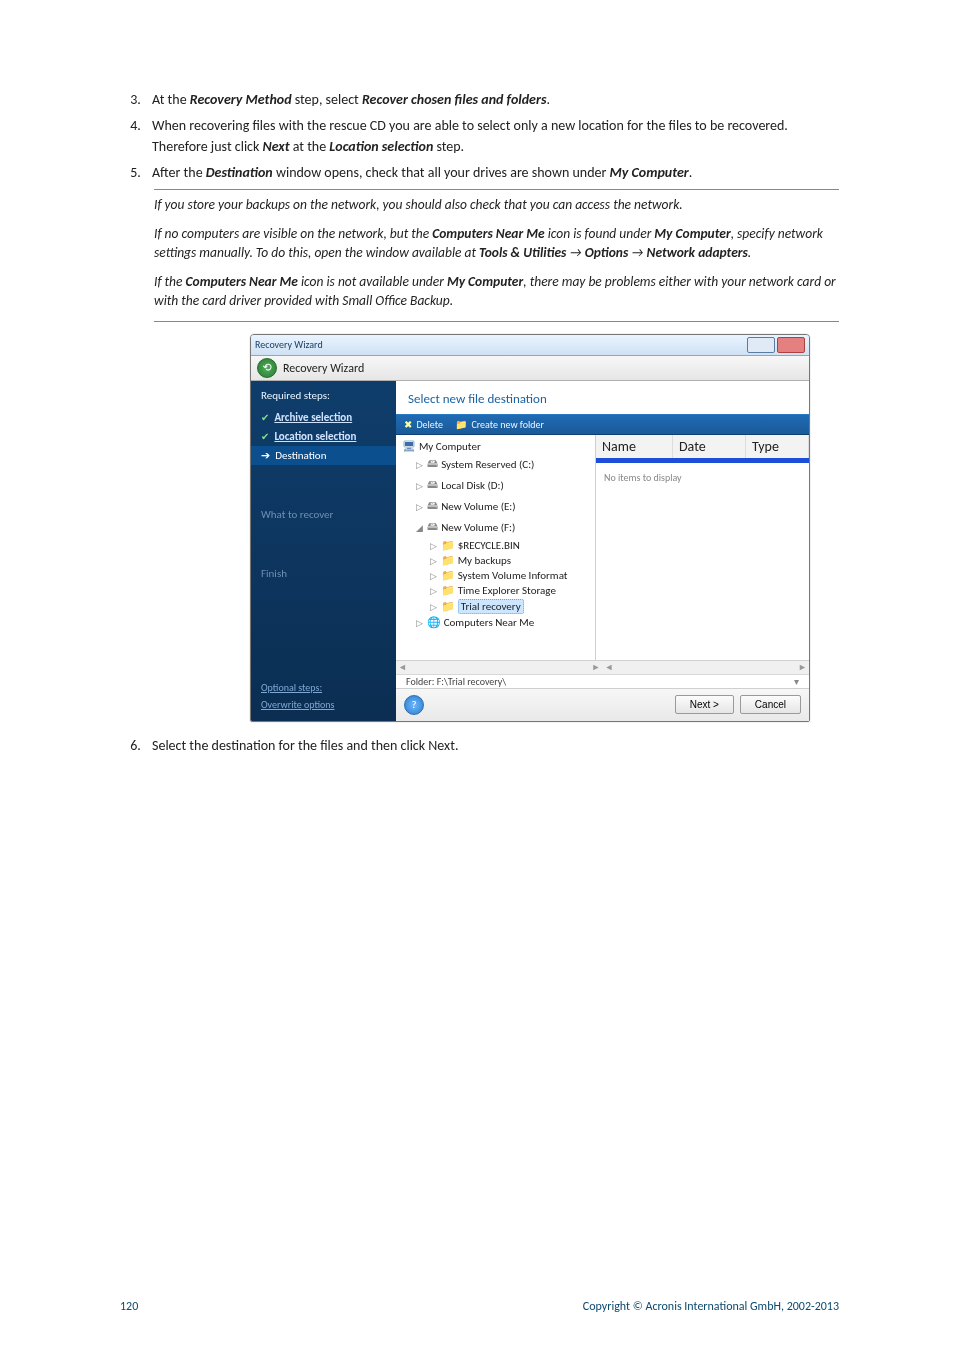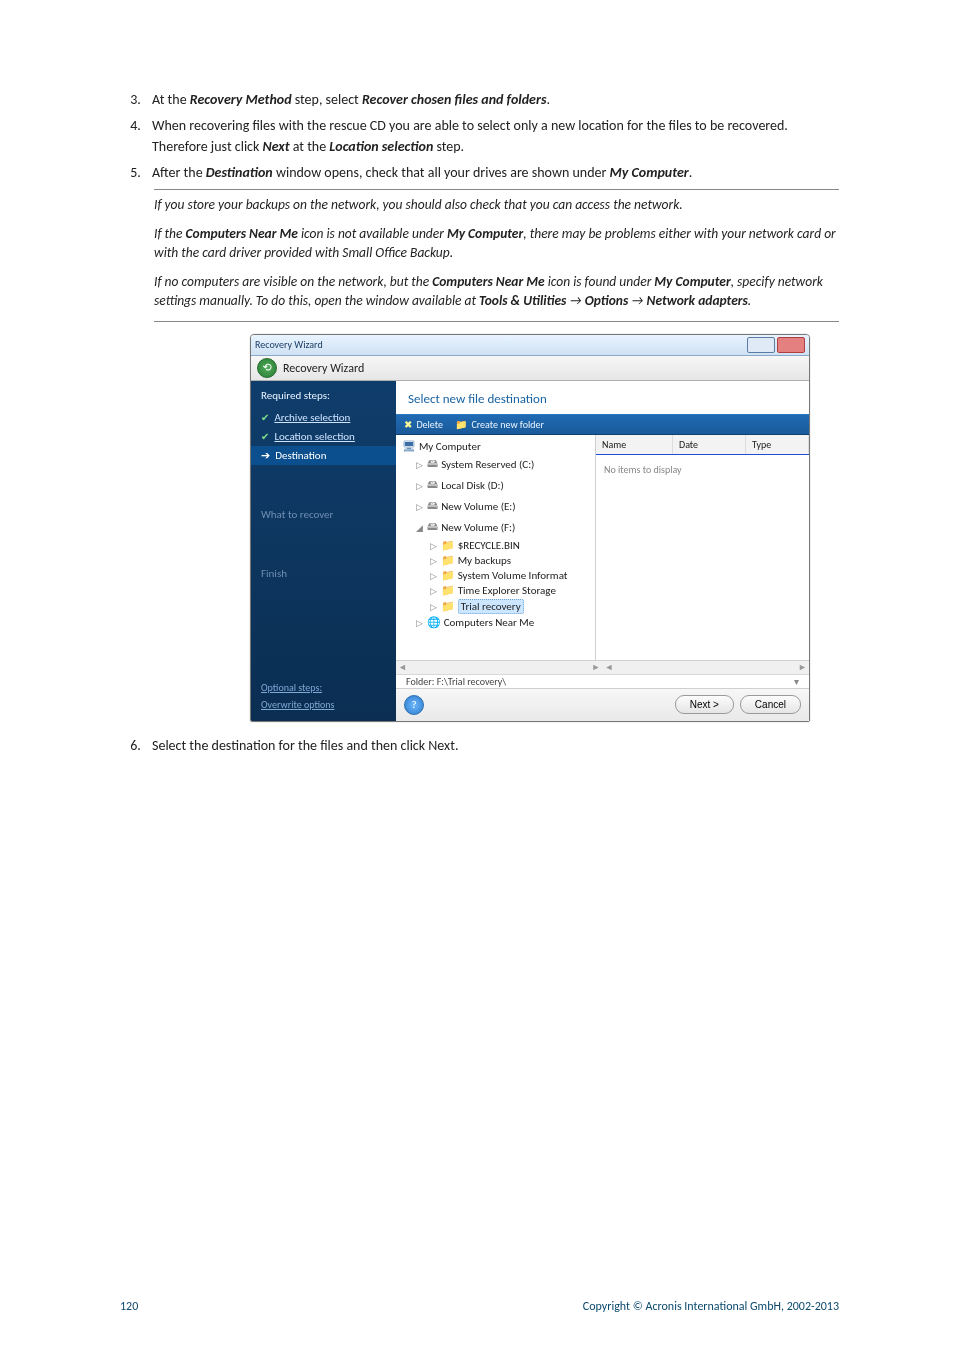--- a/index.html
+++ b/index.html
@@ -95,21 +95,21 @@
     background: linear-gradient(#0f3d6b,#0b2e52);
     color:#cfe3ff;
     font-size:11px;
     padding: 8px 8px 6px 10px;
     box-sizing:border-box;
     display:flex;
     flex-direction:column;
   }
   .steps .hdr { color:#e8f4ff; font-size:11px; margin-bottom:6px; white-space:nowrap;}
   .steps .step { padding:3px 0; display:flex; gap:5px; align-items:center; white-space:nowrap;}
-  .steps .step a { color:#cfe3ff; text-decoration:underline; }
+  .steps .step a { color:#cfe3ff; text-decoration:underline;font-weight:bold; }
   .steps .check { color:#7fe28a; font-size:10px;}
   .steps .current { background:#0c4f8e; margin:0 -8px 0 -10px; padding:3px 8px 3px 10px; color:#fff;}
   .steps .dim { color:#6f8fb3; text-decoration:none;margin-top:40px;}
   .steps .spacer { flex:1; }
   .steps .optlink { font-size:10px; color:#7fa8d4; text-decoration:underline; margin-bottom:4px;}
   .main {
     flex:1;
     display:flex;
     flex-direction:column;
     font-size:11px;
@@ -149,22 +149,22 @@
   .tree .icon-folder { color:#d7a93e;}
   .tree .icon-globe { color:#d7a93e;}
   .tree .sel { background:#cde6ff; border:1px dotted #6ea6da; padding:0 2px; border-radius:2px;}
   .listpane {
     flex:1;
     display:flex; flex-direction:column;
   }
   .listhdr {
     display:flex;
     background:#f3f3f3;
-    border-bottom:1px solid #1d4ed8;
-    font-size:10px;
+    border-bottom:5px solid #1d4ed8;
+    font-size:14px;
   }
   .listhdr span { padding:3px 6px; border-right:1px solid #ddd;}
   .listbody {
     flex:1;
     color:#888;
     padding:8px;
     font-size:10px;
   }
   .hscroll {
     height:13px;
@@ -197,21 +197,21 @@
     color:#fff; font-size:11px;
     display:flex;align-items:center;justify-content:center;
     border:1px solid #2a6fb2;
   }
   .footer .btns { display:flex; gap:6px;}
   .footer button {
     font-size:10px;
     padding:3px 14px;
     background: linear-gradient(#fcfcfc,#e5e5e5);
     border:1px solid #9a9a9a;
-    border-radius:9px;
+    border-radius:2px;
   }
   .page-footer {
     position:absolute;
     bottom: 36px;
     left: 120px;
     right: 115px;
     display:flex;
     justify-content:space-between;
     font-size: 12px;
     color:#0c4a6e;
@@ -232,25 +232,25 @@
   <li>
     <span>After the </span><b>Destination</b><span> window opens, check that all your drives are shown under </span><b>My Computer</b><span>.</span>
   </li>
 </ol>
 
 <hr class="hr">
 
 <div class="italic-block">If you store your backups on the network, you should also check that you can access the network.</div>
 
 <div class="italic-block">
+  <span>If no computers are visible on the network, but the </span><b>Computers Near Me</b><span> icon is found under </span><b>My Computer</b><span>, specify network settings manually. To do this, open the window available at </span><b>Tools &amp; Utilities</b><span> → </span><b>Options</b><span> → </span><b>Network adapters</b><span>.</span>
+</div>
+
+<div class="italic-block">
   <span>If the </span><b>Computers Near Me</b><span> icon is not available under </span><b>My Computer</b><span>, there may be problems either with your network card or with the card driver provided with Small Office Backup.</span>
-</div>
-
-<div class="italic-block">
-  <span>If no computers are visible on the network, but the </span><b>Computers Near Me</b><span> icon is found under </span><b>My Computer</b><span>, specify network settings manually. To do this, open the window available at </span><b>Tools &amp; Utilities</b><span> → </span><b>Options</b><span> → </span><b>Network adapters</b><span>.</span>
 </div>
 
 <hr class="hr">
 
 <div class="shot-wrap">
   <div class="win">
     <div class="titlebar">
       <span class="t">Recovery Wizard</span>
       <span class="winbtns">
         <span></span>

